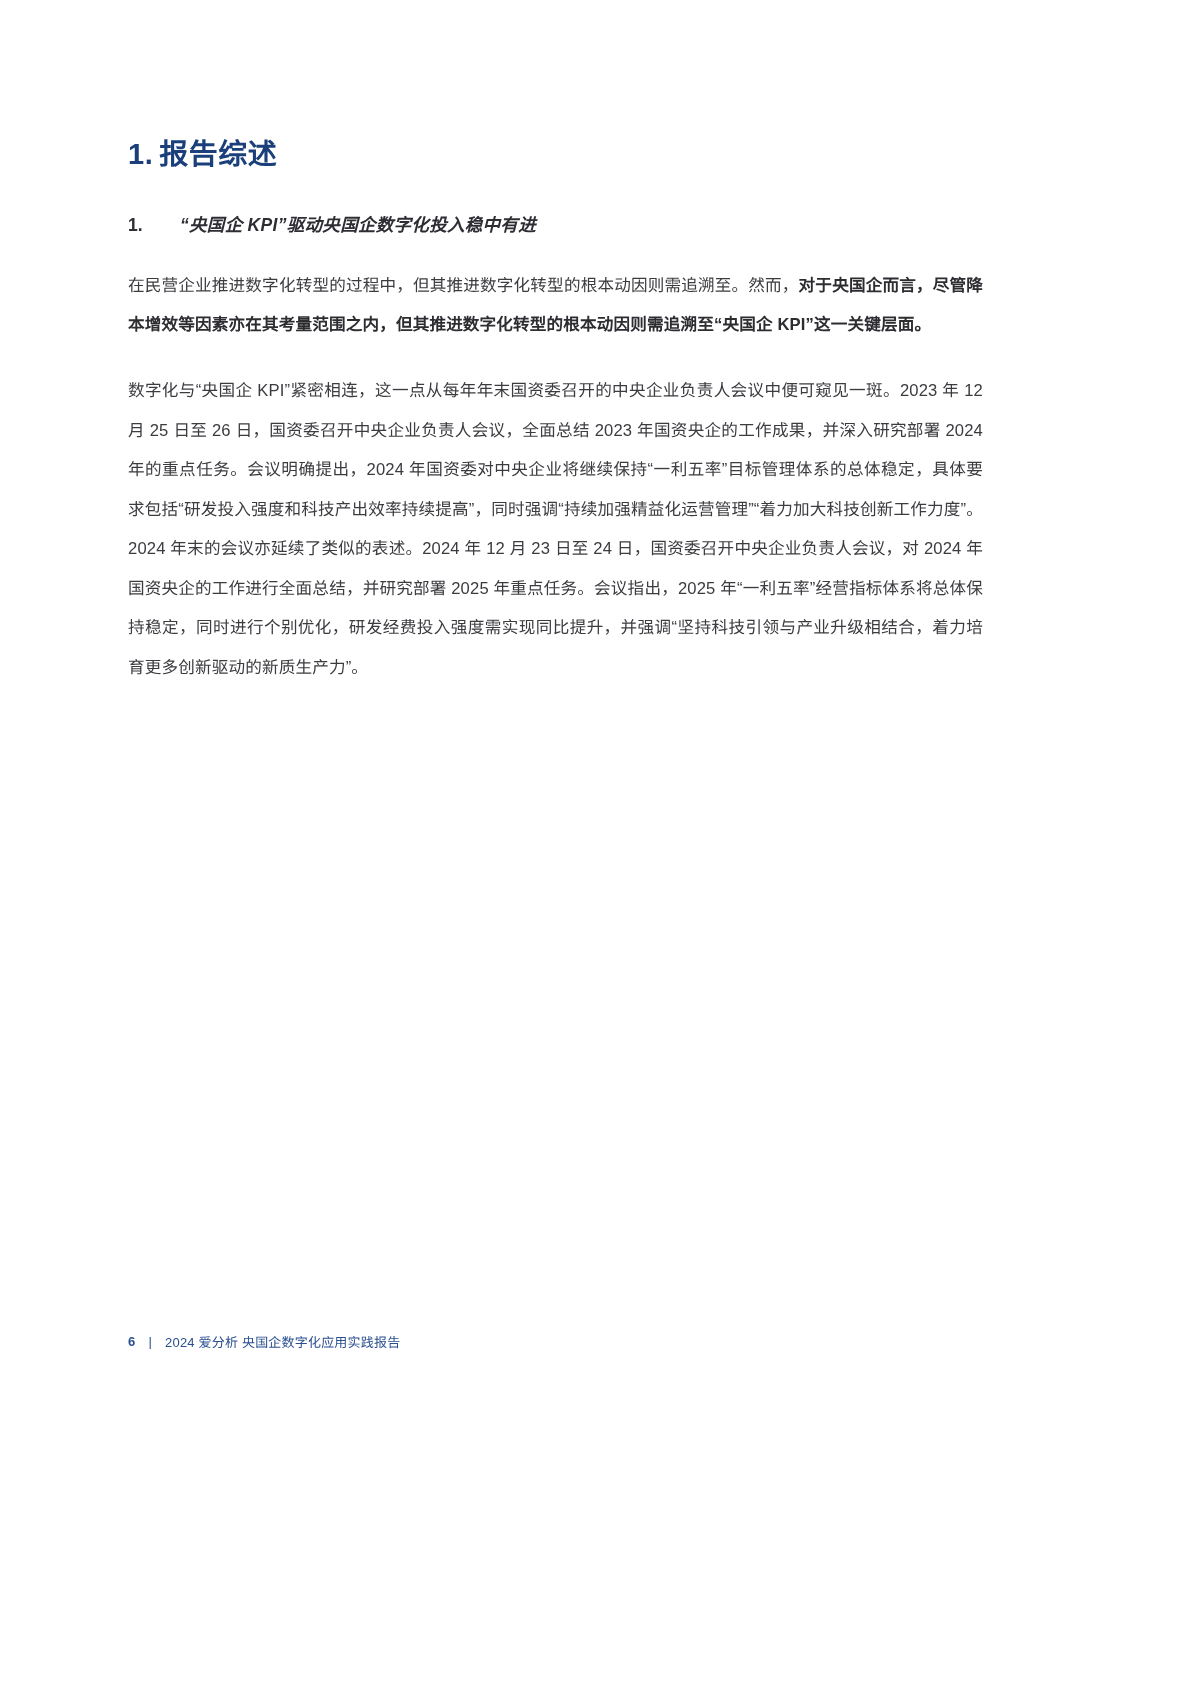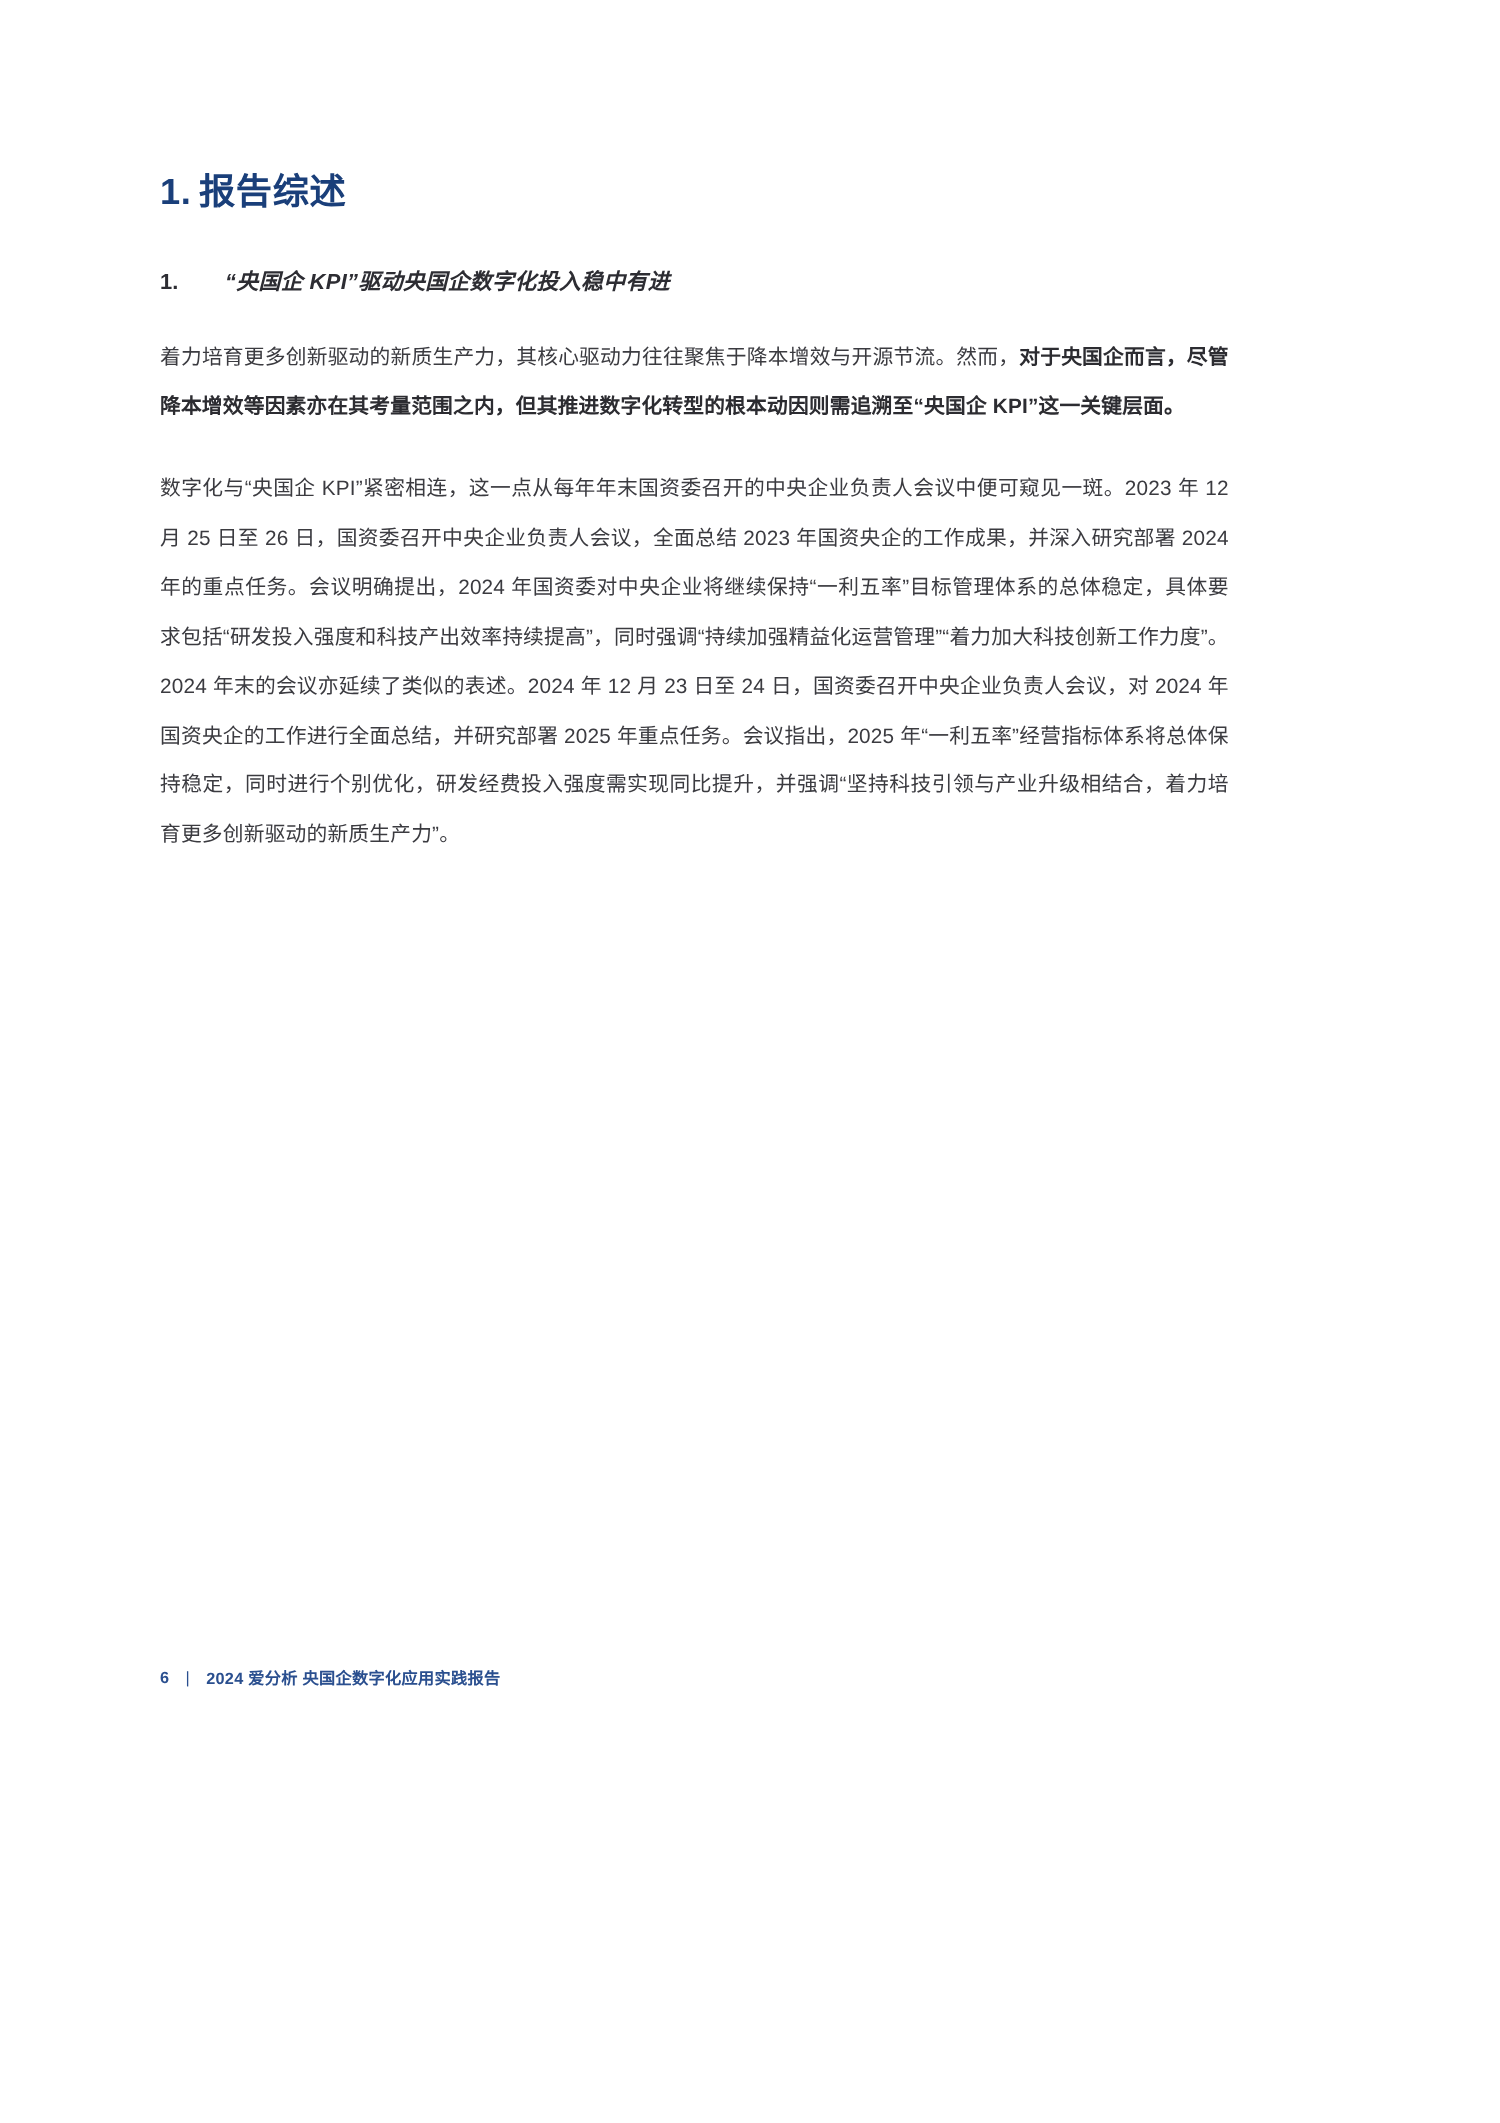--- a/index.html
+++ b/index.html
@@ -103,40 +103,40 @@
     color: #2a4f8f;
     margin-right: 13px;
   }
   .footer .sep {
     color: #2a4f8f;
     margin-right: 13px;
     font-weight: 400;
   }
   .footer .ftitle {
     color: #2a4f8f;
-    font-weight: 700;
+    font-weight: 400;
   }
 </style>
 </head>
 <body>
 
 <div class="page">
 
   <div class="content">
 
     <h1 class="section-heading">
       <span class="num">1.</span><span>报告综述</span>
     </h1>
 
     <h2 class="sub-heading">
       <span class="sh-num">1.</span>
       <span class="sh-text">“央国企 KPI”驱动央国企数字化投入稳中有进</span>
     </h2>
 
-    <p class="para" id="para-0"><span>着力培育更多创新驱动的新质生产力，其核心驱动力往往聚焦于降本增效与开源节流。然而，</span><span class="b">对于央国企而言，尽管降本增效等因素亦在其考量范围之内，但其推进数字化转型的根本动因则需追溯至“央国企 KPI”这一关键层面。</span></p>
+    <p class="para" id="para-0"><span>在民营企业推进数字化转型的过程中，但其推进数字化转型的根本动因则需追溯至。然而，</span><span class="b">对于央国企而言，尽管降本增效等因素亦在其考量范围之内，但其推进数字化转型的根本动因则需追溯至“央国企 KPI”这一关键层面。</span></p>
     <p class="para" id="para-1"><span>数字化与“央国企 KPI”紧密相连，这一点从每年年末国资委召开的中央企业负责人会议中便可窥见一斑。2023 年 12 月 25 日至 26 日，国资委召开中央企业负责人会议，全面总结 2023 年国资央企的工作成果，并深入研究部署 2024 年的重点任务。会议明确提出，2024 年国资委对中央企业将继续保持“一利五率”目标管理体系的总体稳定，具体要求包括“研发投入强度和科技产出效率持续提高”，同时强调“持续加强精益化运营管理”“着力加大科技创新工作力度”。2024 年末的会议亦延续了类似的表述。2024 年 12 月 23 日至 24 日，国资委召开中央企业负责人会议，对 2024 年国资央企的工作进行全面总结，并研究部署 2025 年重点任务。会议指出，2025 年“一利五率”经营指标体系将总体保持稳定，同时进行个别优化，研发经费投入强度需实现同比提升，并强调“坚持科技引领与产业升级相结合，着力培育更多创新驱动的新质生产力”。</span></p>
 
   </div>
 
   <div class="footer">
     <span class="pageno">6</span>
     <span class="sep">|</span>
     <span class="ftitle">2024 爱分析 央国企数字化应用实践报告</span>
   </div>
 

